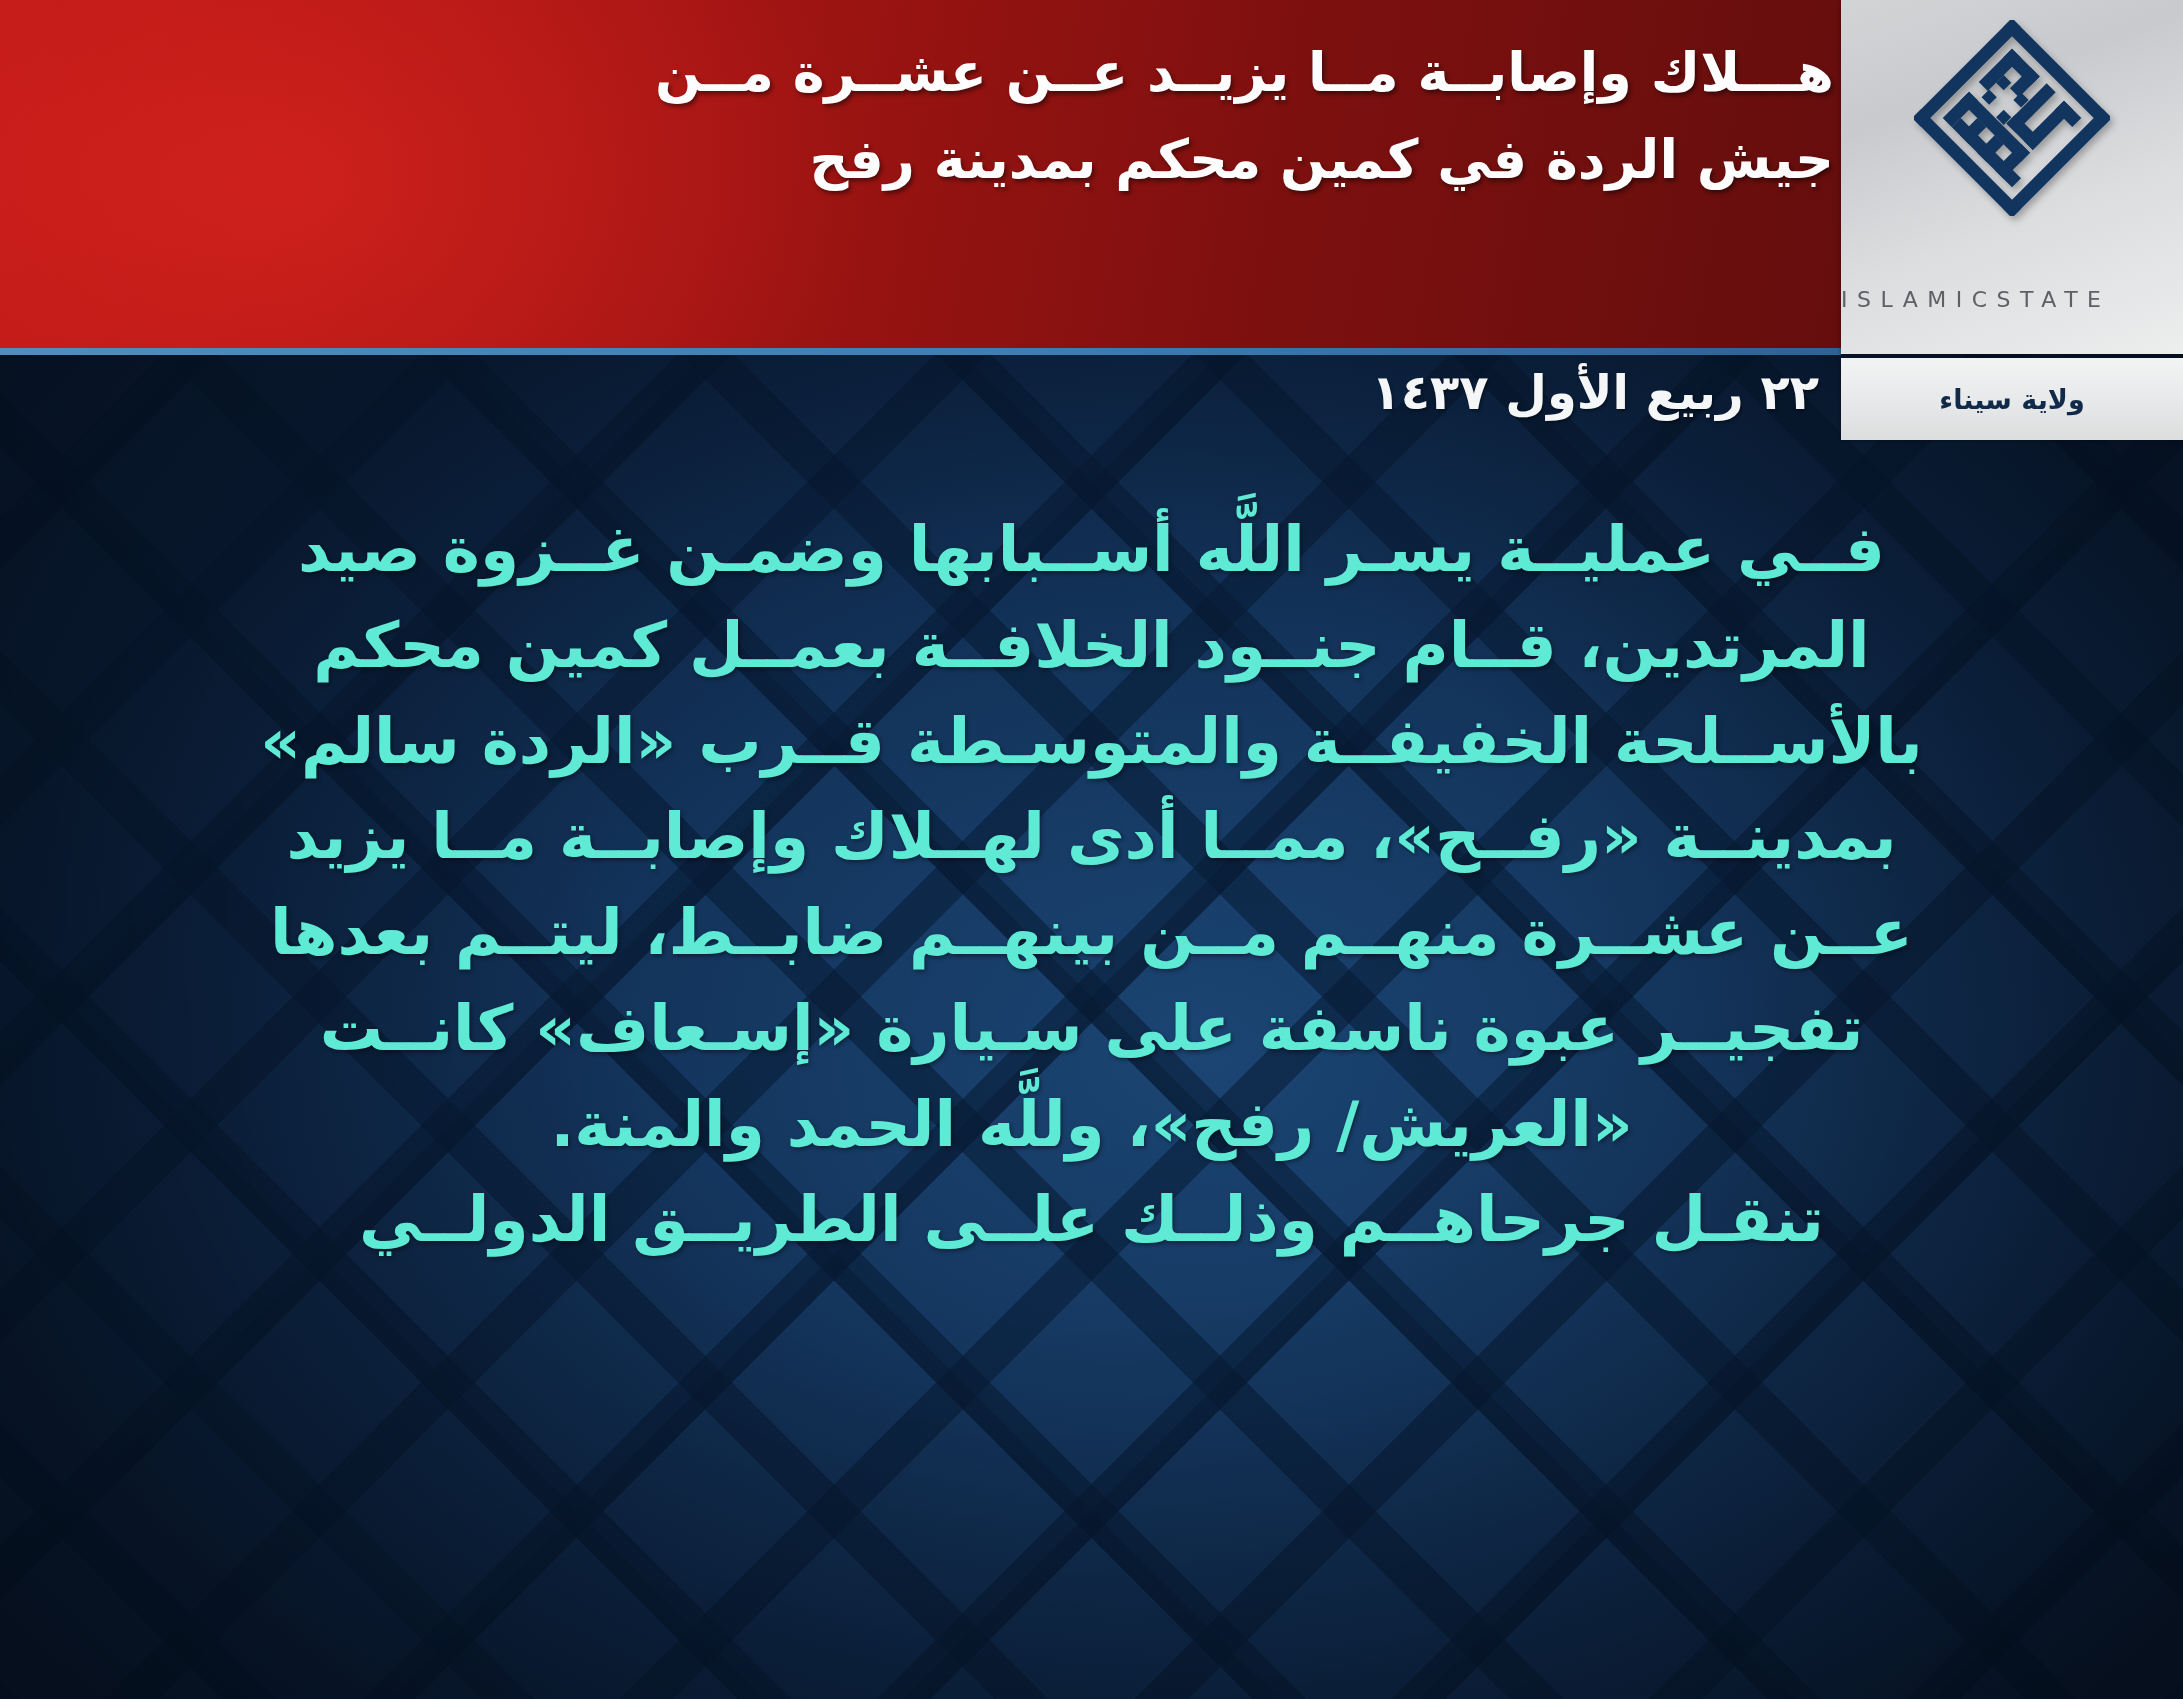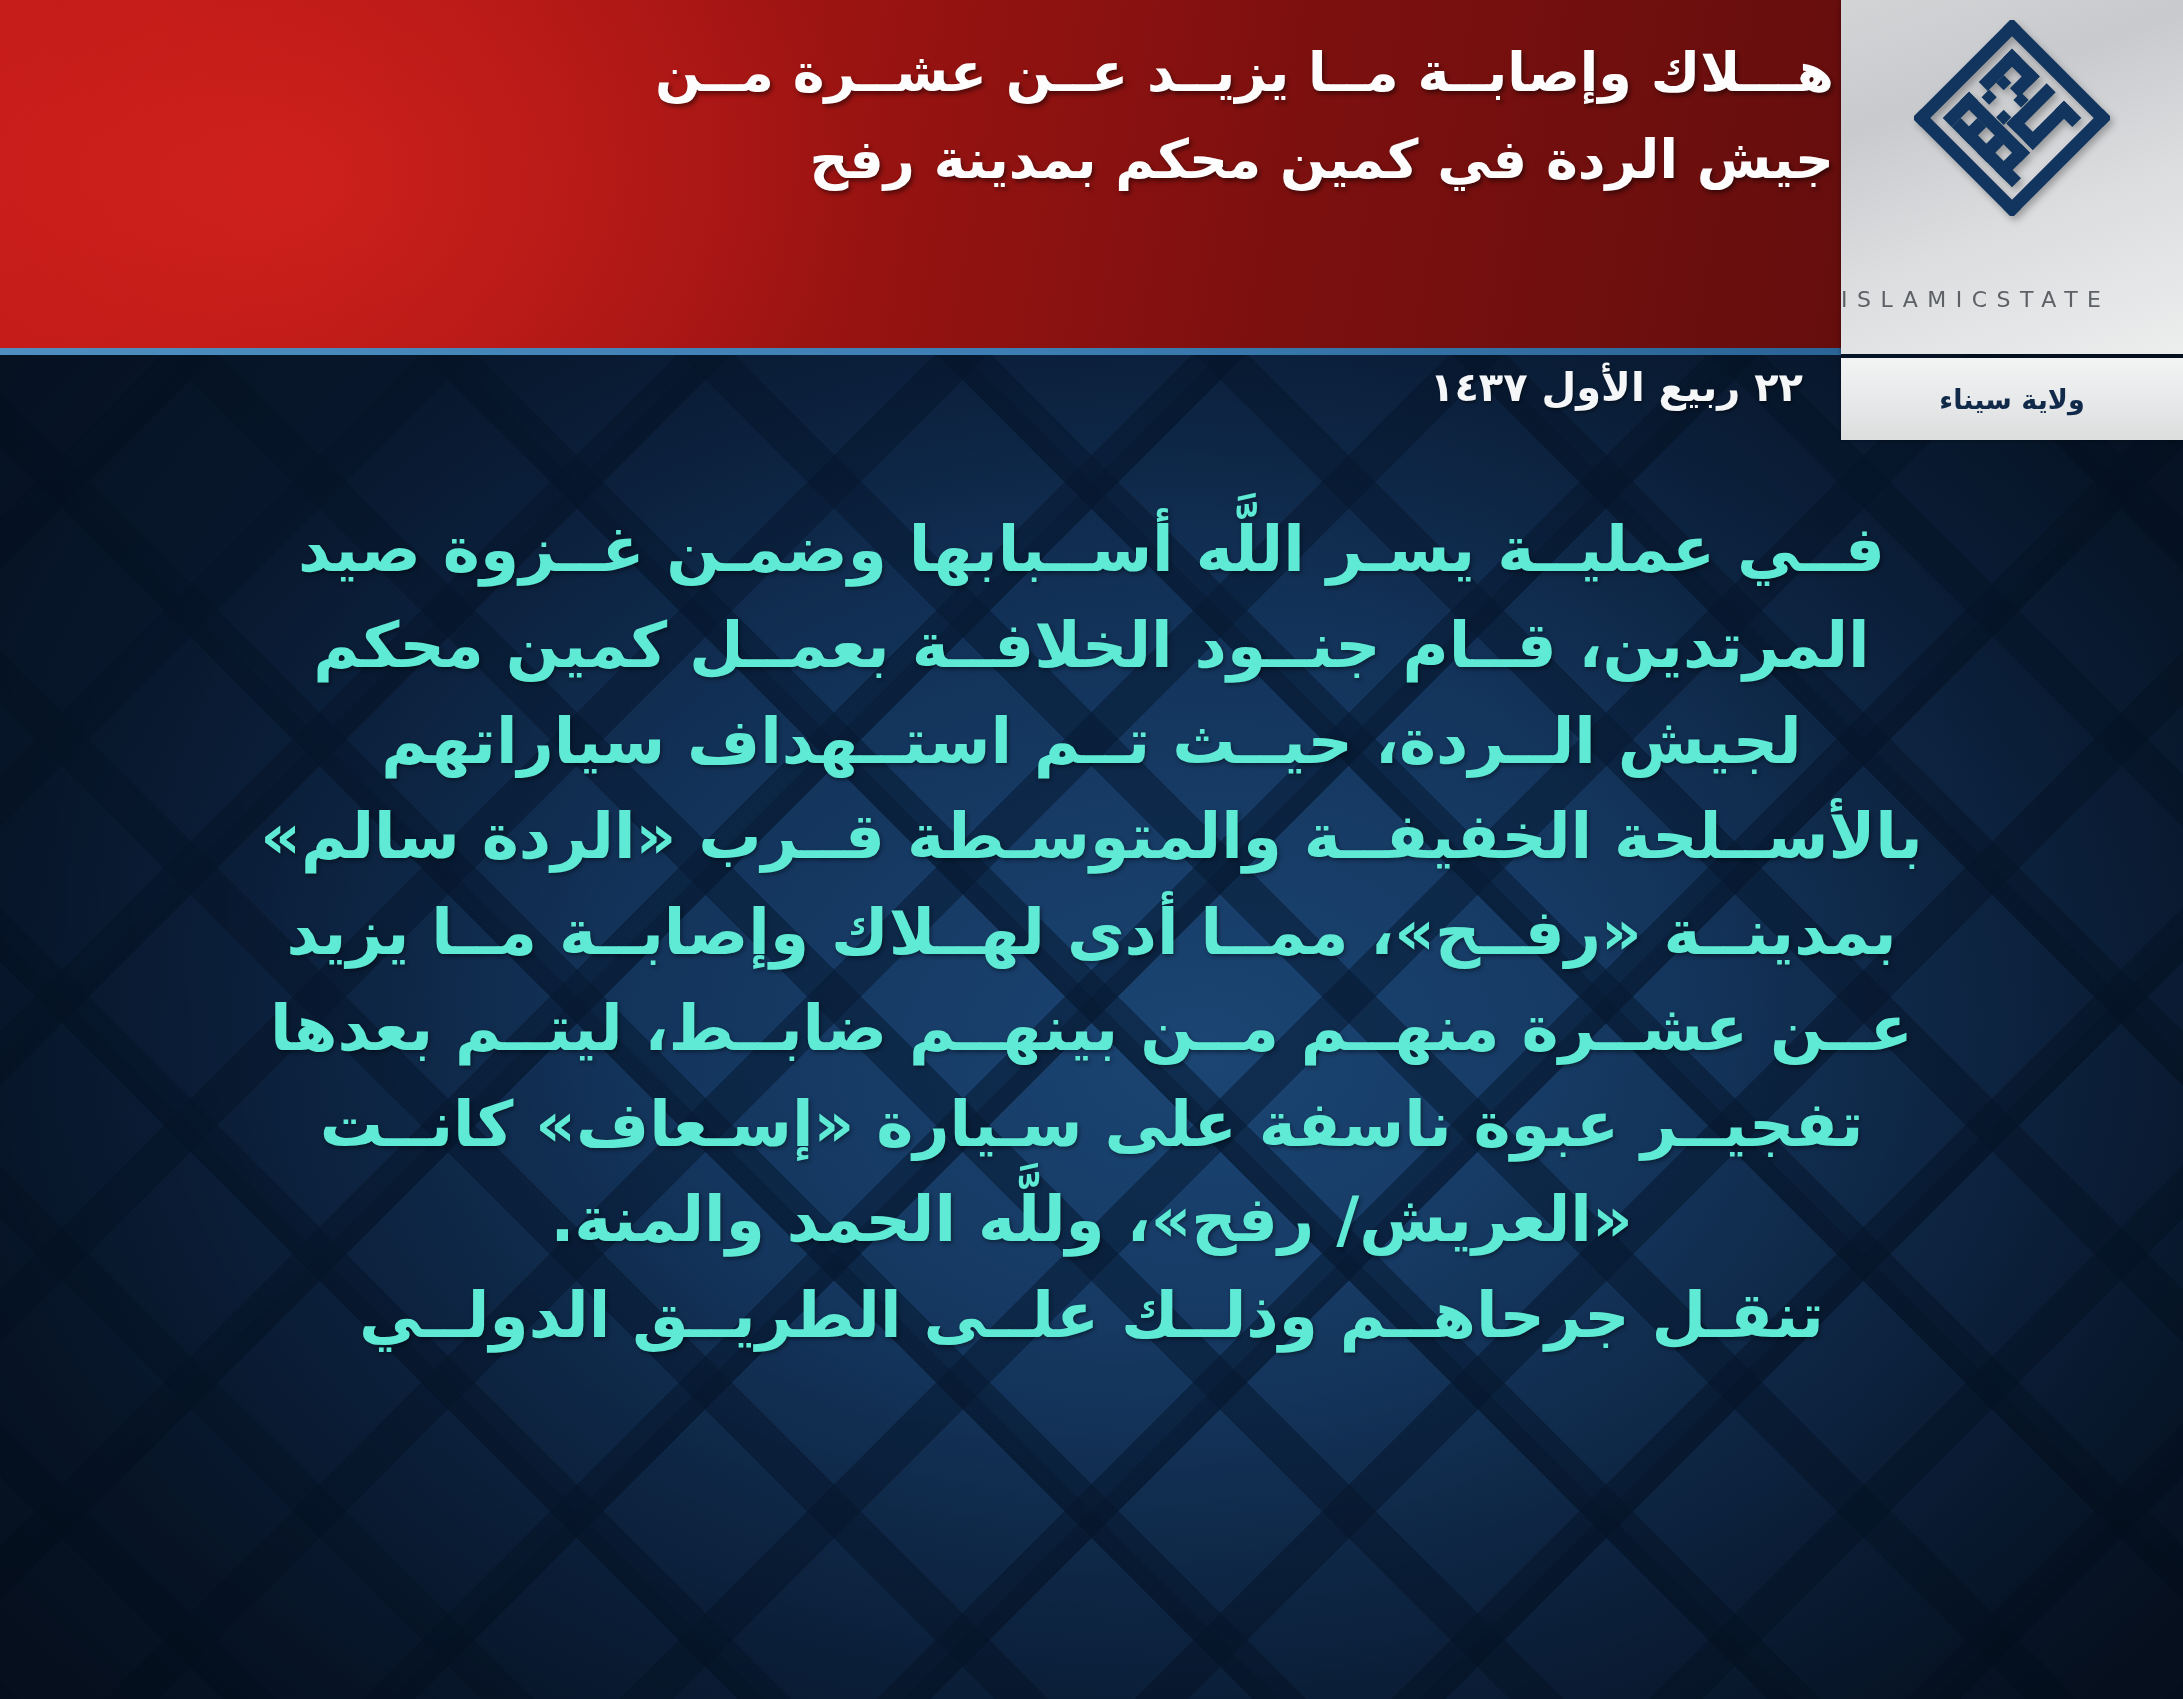--- a/index.html
+++ b/index.html
@@ -153,25 +153,25 @@
   }
   .province-name {
     direction: rtl;
     color: #112a4a;
     font-size: 27px;
     font-weight: bold;
     letter-spacing: 0px;
   }
   .date-line {
     position: absolute;
-    right: 380px;
+    right: 364px;
     top: 364px;
     direction: rtl;
     color: #f4f6f8;
-    font-size: 40px;
+    font-size: 48px;
     font-weight: bold;
     text-shadow: 1.5px 1.5px 2.9px rgba(0,0,0,0.4);
   }
 
   
   .body-text {
     position: absolute;
     left: 51px;
     right: 51px;
     top: 502px;
@@ -245,21 +245,20 @@
   </div>
 
   <div class="province-box">
     <span class="province-name">ولاية سيناء</span>
   </div>
   <div class="date-line">٢٢ ربيع الأول ١٤٣٧</div>
 
   <div class="body-text">
     <p>فــي عمليــة يسـر اللَّه أســبابها وضمـن غــزوة صيد</p>
     <p>المرتدين، قــام جنــود الخلافــة بعمــل كمين محكم</p>
-    <p>لجيش الــردة، حيــث تــم استــهداف سياراتهم</p>
     <p>بالأســلحة الخفيفــة والمتوسـطة قــرب «الردة سالم»</p>
     <p>بمدينــة «رفــح»، ممــا أدى لهــلاك وإصابــة مــا يزيد</p>
     <p>عــن عشــرة منهــم مــن بينهــم ضابــط، ليتــم بعدها</p>
     <p>تفجيــر عبوة ناسفة على سـيارة «إسـعاف» كانــت</p>
     <p>«العريش/ رفح»، وللَّه الحمد والمنة.</p>
     <p>تنقـل جرحاهــم وذلــك علــى الطريــق الدولــي</p>
   </div>
 
 </div>
 

